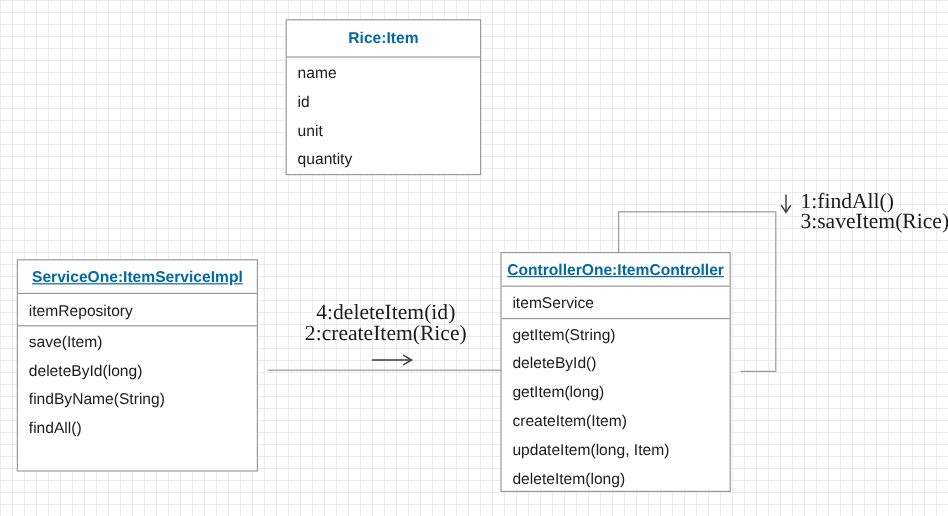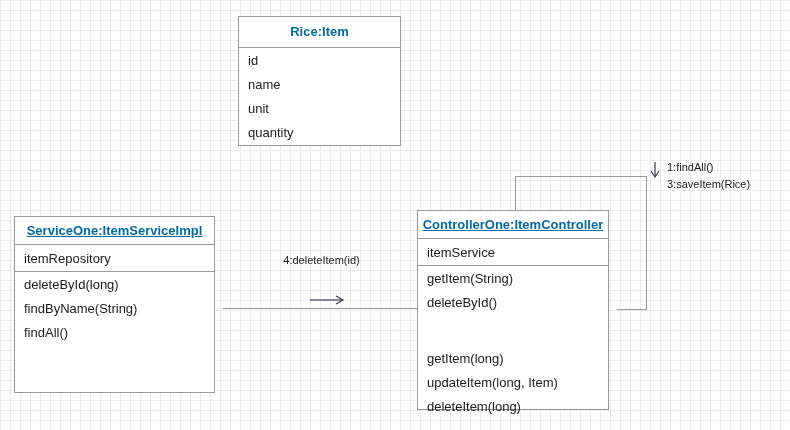--- a/index.html
+++ b/index.html
@@ -72,24 +72,25 @@
   }
   .link-v {
     position: absolute;
     width: 0;
     border-left: 1px solid #9a9a9a;
   }
 
   
   .msg-label {
     position: absolute;
-    font-size: 11px;
+    font-size: 18px;
     color: #1b1b1b;
     line-height: 17px;
     white-space: nowrap;
+    font-family: Liberation Serif, serif;
   }
   .msg-label.center {
     text-align: center;
   }
   .msg-arrow {
     position: absolute;
     font-size: 14px;
     line-height: 1;
     color: #3a3a4a;
   }
@@ -102,35 +103,36 @@
 </head>
 <body>
 
 <div id="canvas">
 
   <div class="uml-box" style="left:238px; top:16px; width:163px; height:130px;">
     <div class="uml-title" style="height:31px; line-height:30px;">
       <span>Rice:Item</span>
     </div>
     <div class="uml-compartment">
+      <div class="uml-row" style="height:24px;">name</div>
       <div class="uml-row" style="height:24px;">id</div>
-      <div class="uml-row" style="height:24px;">name</div>
       <div class="uml-row" style="height:24px;">unit</div>
       <div class="uml-row" style="height:24px;">quantity</div>
     </div>
   </div>
 
   <div class="uml-box" style="left:14px; top:216px; width:201px; height:177px;">
     <div class="uml-title underlined" style="height:28px; line-height:27px;">
       <span>ServiceOne:ItemServiceImpl</span>
     </div>
     <div class="uml-compartment divided">
       <div class="uml-row" style="height:26px;">itemRepository</div>
     </div>
     <div class="uml-compartment">
+      <div class="uml-row" style="height:24px;">save(Item)</div>
       <div class="uml-row" style="height:24px;">deleteById(long)</div>
       <div class="uml-row" style="height:24px;">findByName(String)</div>
       <div class="uml-row" style="height:24px;">findAll()</div>
     </div>
   </div>
 
   <div class="link-v" style="left:515px; top:176px; height:34px;"></div>
   <div class="link-h" style="left:515px; top:176px; width:131px;"></div>
   <div class="link-v" style="left:646px; top:176px; height:133px;"></div>
   <div class="link-h" style="left:617px; top:309px; width:30px;"></div>
@@ -138,37 +140,39 @@
   <div class="uml-box" style="left:417px; top:210px; width:192px; height:200px;">
     <div class="uml-title underlined" style="height:28px; line-height:27px;">
       <span>ControllerOne:ItemController</span>
     </div>
     <div class="uml-compartment divided">
       <div class="uml-row" style="height:26px;">itemService</div>
     </div>
     <div class="uml-compartment">
       <div class="uml-row" style="height:24px;">getItem(String)</div>
       <div class="uml-row" style="height:24px;">deleteById()</div>
-      <div class="uml-row" style="height:24px;margin-top:32px;">getItem(long)</div>
+      <div class="uml-row" style="height:24px;">getItem(long)</div>
+      <div class="uml-row" style="height:24px;">createItem(Item)</div>
       <div class="uml-row" style="height:24px;">updateItem(long, Item)</div>
       <div class="uml-row" style="height:24px;">deleteItem(long)</div>
     </div>
   </div>
 
   <div class="link-h" style="left:223px; top:308px; width:195px;"></div>
 
   <div class="msg-arrow-h" style="left:309px; top:294px;">
     <svg width="40" height="12" viewBox="0 0 40 12">
       <line x1="1" y1="6" x2="33" y2="6" stroke="#3a3a4a" stroke-width="1.2"></line>
       <polyline points="27,2 34,6 27,10" fill="none" stroke="#3a3a4a" stroke-width="1.2"></polyline>
     </svg>
   </div>
 
   <div class="msg-label center" style="left:244px; top:252px; width:155px;">
     <div>4:deleteItem(id)</div>
+    <div>2:createItem(Rice)</div>
   </div>
 
   <div class="msg-arrow" style="left:649px; top:161px;">
     <svg width="12" height="18" viewBox="0 0 12 18">
       <line x1="6" y1="1" x2="6" y2="15" stroke="#3a3a4a" stroke-width="1.2"></line>
       <polyline points="2,10 6,16 10,10" fill="none" stroke="#3a3a4a" stroke-width="1.2"></polyline>
     </svg>
   </div>
   <div class="msg-label" style="left:667px; top:159px;">
     <div>1:findAll()</div>

